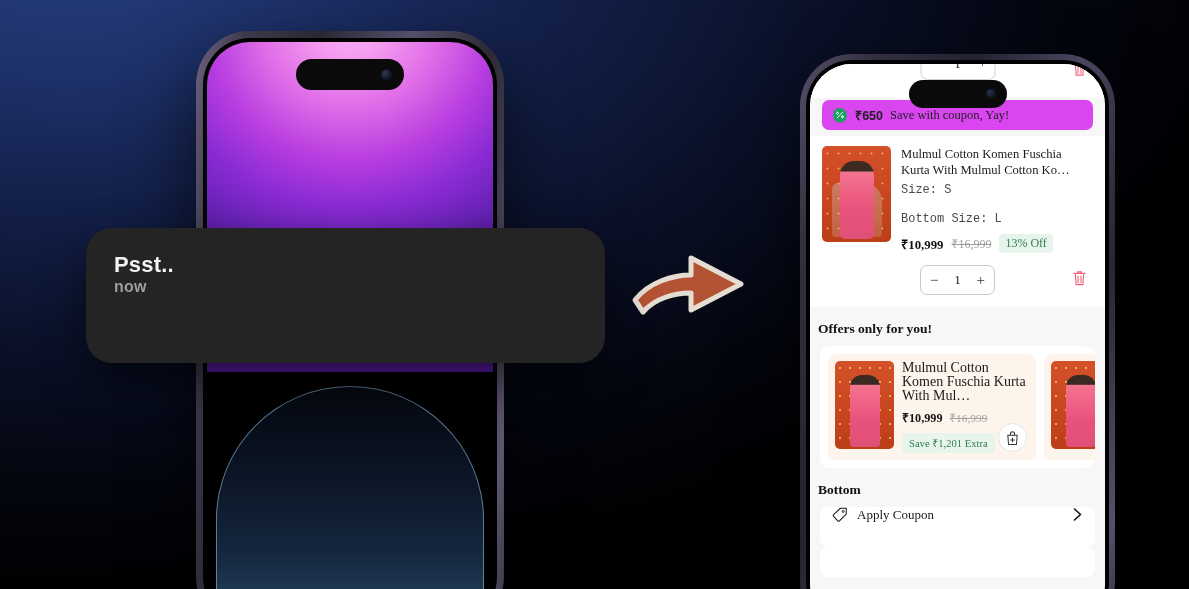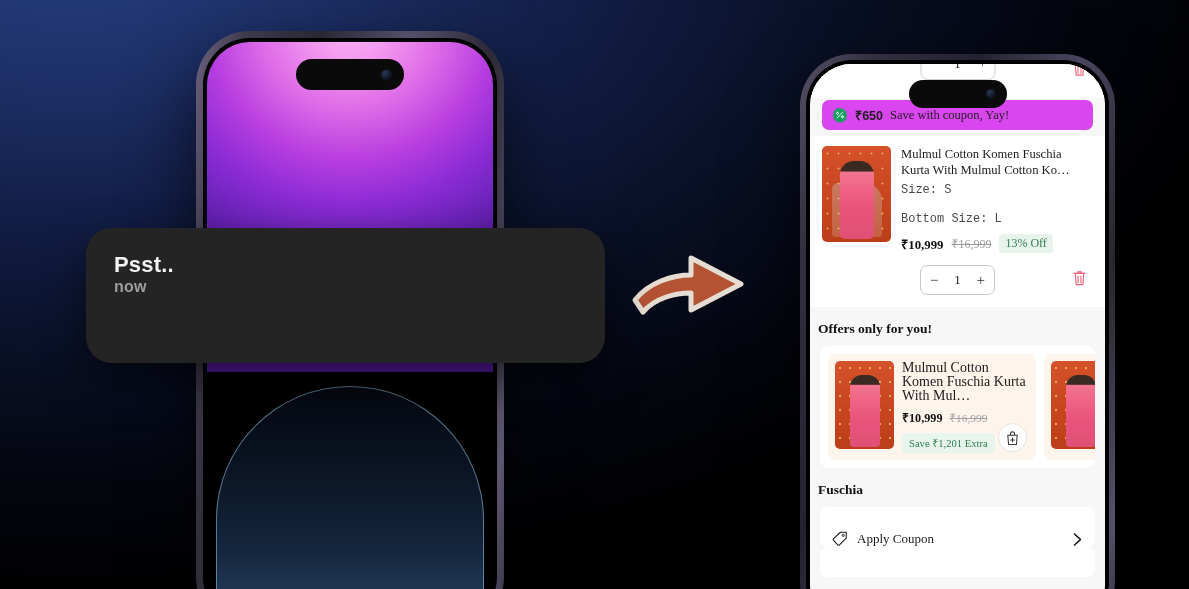--- a/index.html
+++ b/index.html
@@ -238,21 +238,21 @@
   }
   .addBagBtn {
     position:absolute; right:2px; bottom:1px;
     width:29px; height:29px; border-radius:50%;
     background:#fff; border:1px solid #e4e4e4;
     display:flex; align-items:center; justify-content:center;
   }
 
   .rowCard {
     background:#fff; margin:0 10px; border-radius:8px;
-    height:40px; display:flex; align-items:flex-end; gap:9px;
+    height:40px; display:flex; align-items:flex-start; gap:9px;
     padding:0 12px;
   }
   .rowCard .lbl { font-size:13px; color:#1a1a1a; flex:1; }
 
   .noScroll::-webkit-scrollbar { display:none; }
 </style>
 </head>
 <body>
 
 <div id="stage">
@@ -370,21 +370,21 @@
               </div>
             </div>
             <div class="offerCard clip">
               <div class="offerImg">
                 <div class="dots"></div>
                 <div class="model"></div>
               </div>
             </div>
           </div>
 
-          <div class="sectionTitle">Fuschia</div>
+          <div class="sectionTitle">Bottom</div>
           <div class="rowCard">
             <svg width="16" height="16" viewBox="0 0 18 18">
               <path d="M9.4 1.4H16v6.6l-7.6 7.6a1.3 1.3 0 01-1.9 0L1.8 10.5a1.3 1.3 0 010-1.9z" fill="none" stroke="#1a1a1a" stroke-width="1.2" stroke-linejoin="round"></path>
               <circle cx="12.6" cy="5" r="1.1" fill="none" stroke="#1a1a1a" stroke-width="1.1"></circle>
             </svg>
             <span class="lbl">Apply Coupon</span>
             <svg width="11" height="15" viewBox="0 0 11 15">
               <path d="M2.5 2l6 5.5-6 5.5" fill="none" stroke="#111" stroke-width="1.6" stroke-linecap="round" stroke-linejoin="round"></path>
             </svg>
           </div>

